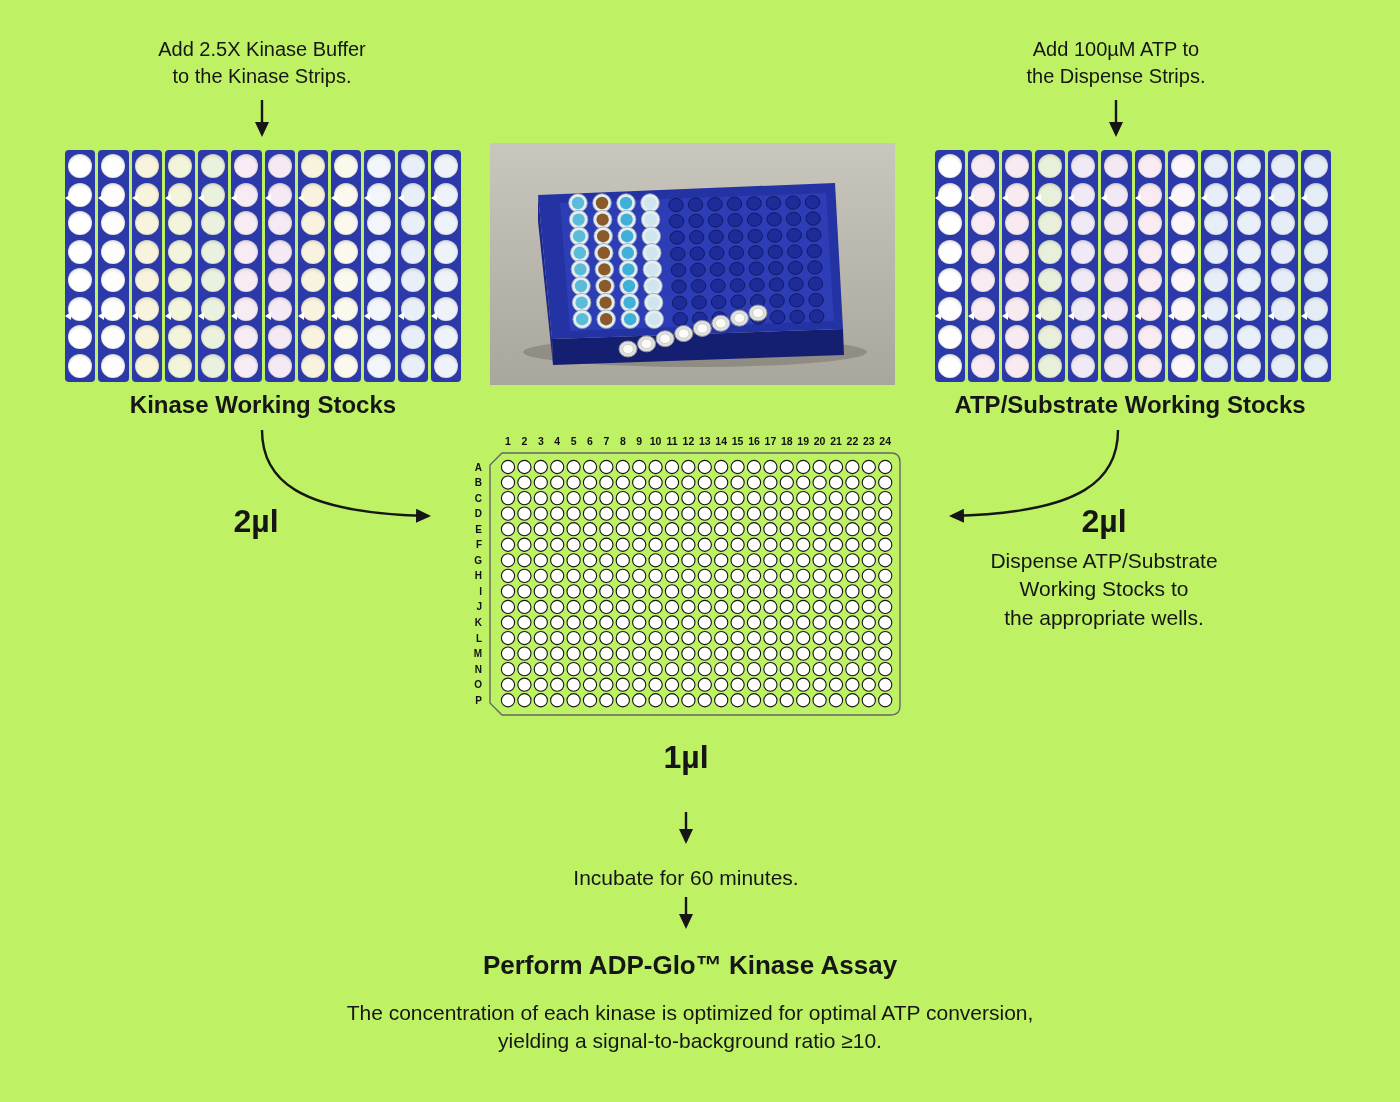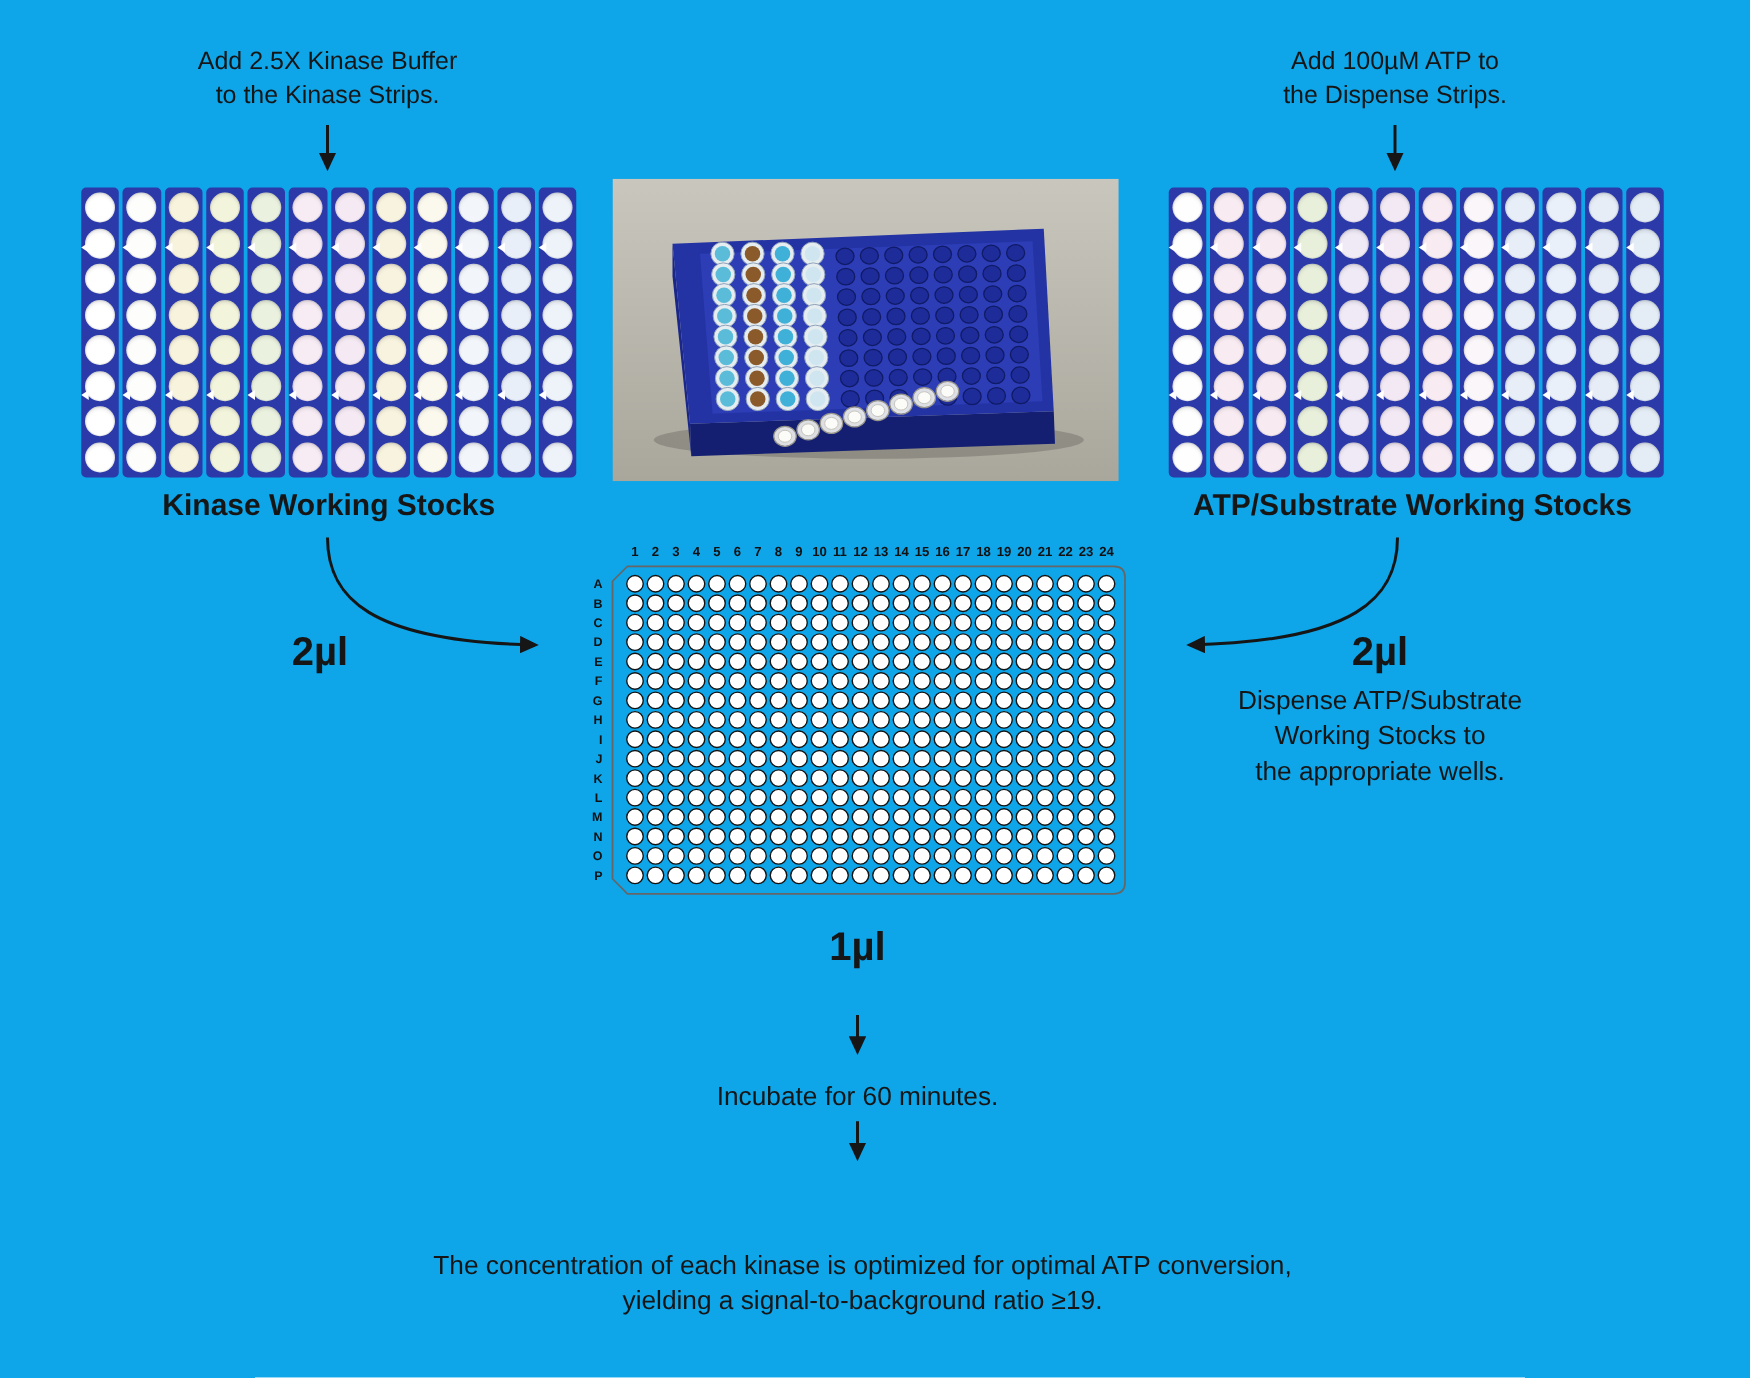--- a/index.html
+++ b/index.html
@@ -1,17 +1,17 @@
 <!DOCTYPE html>
 <html><head>
 <meta charset="utf-8">
 <style>
   html,body{margin:0;padding:0;background:#fff;}
   body{font-family:"Liberation Sans",sans-serif;color:#161616;}
-  .canvas{position:relative;width:1400px;height:1102px;background:#0ea5e9;overflow:hidden;}
+  .canvas{position:relative;width:1400px;height:1102px;background:#bef264;overflow:hidden;}
   .abs{position:absolute;}
   .center-x{transform:translateX(-50%);}
   .txt{position:absolute;text-align:center;white-space:pre-line;width:max-content;}
   .step-label{font-size:20px;line-height:1.35;}
   .caption{font-size:24px;font-weight:bold;}
   .volume{font-size:32px;font-weight:bold;}
   .body-text{font-size:21px;line-height:1.35;}
   .title{font-size:26px;font-weight:bold;}
   .arrows{position:absolute;left:0;top:0;pointer-events:none;}
   .strip-plate{position:absolute;display:flex;gap:3px;}
@@ -897,16 +897,17 @@
 
   <div class="txt volume center-x" style="left:1104px;top:503px;">2µl</div>
   <div class="txt body-text center-x" style="left:1104px;top:547px;">Dispense ATP/Substrate
 Working Stocks to
 the appropriate wells.</div>
 
   <div class="txt volume center-x" style="left:686px;top:739px;">1µl</div>
 
   <div class="txt body-text center-x" style="left:686px;top:864px;">Incubate for 60 minutes.</div>
 
+  <div class="txt title center-x" style="left:690px;top:950px;">Perform ADP-Glo™ Kinase Assay</div>
   <div class="txt body-text center-x" style="left:690px;top:999px;">The concentration of each kinase is optimized for optimal ATP conversion,
-yielding a signal-to-background ratio ≥19.</div>
+yielding a signal-to-background ratio ≥10.</div>
 
 </div>
 
 </body></html>

